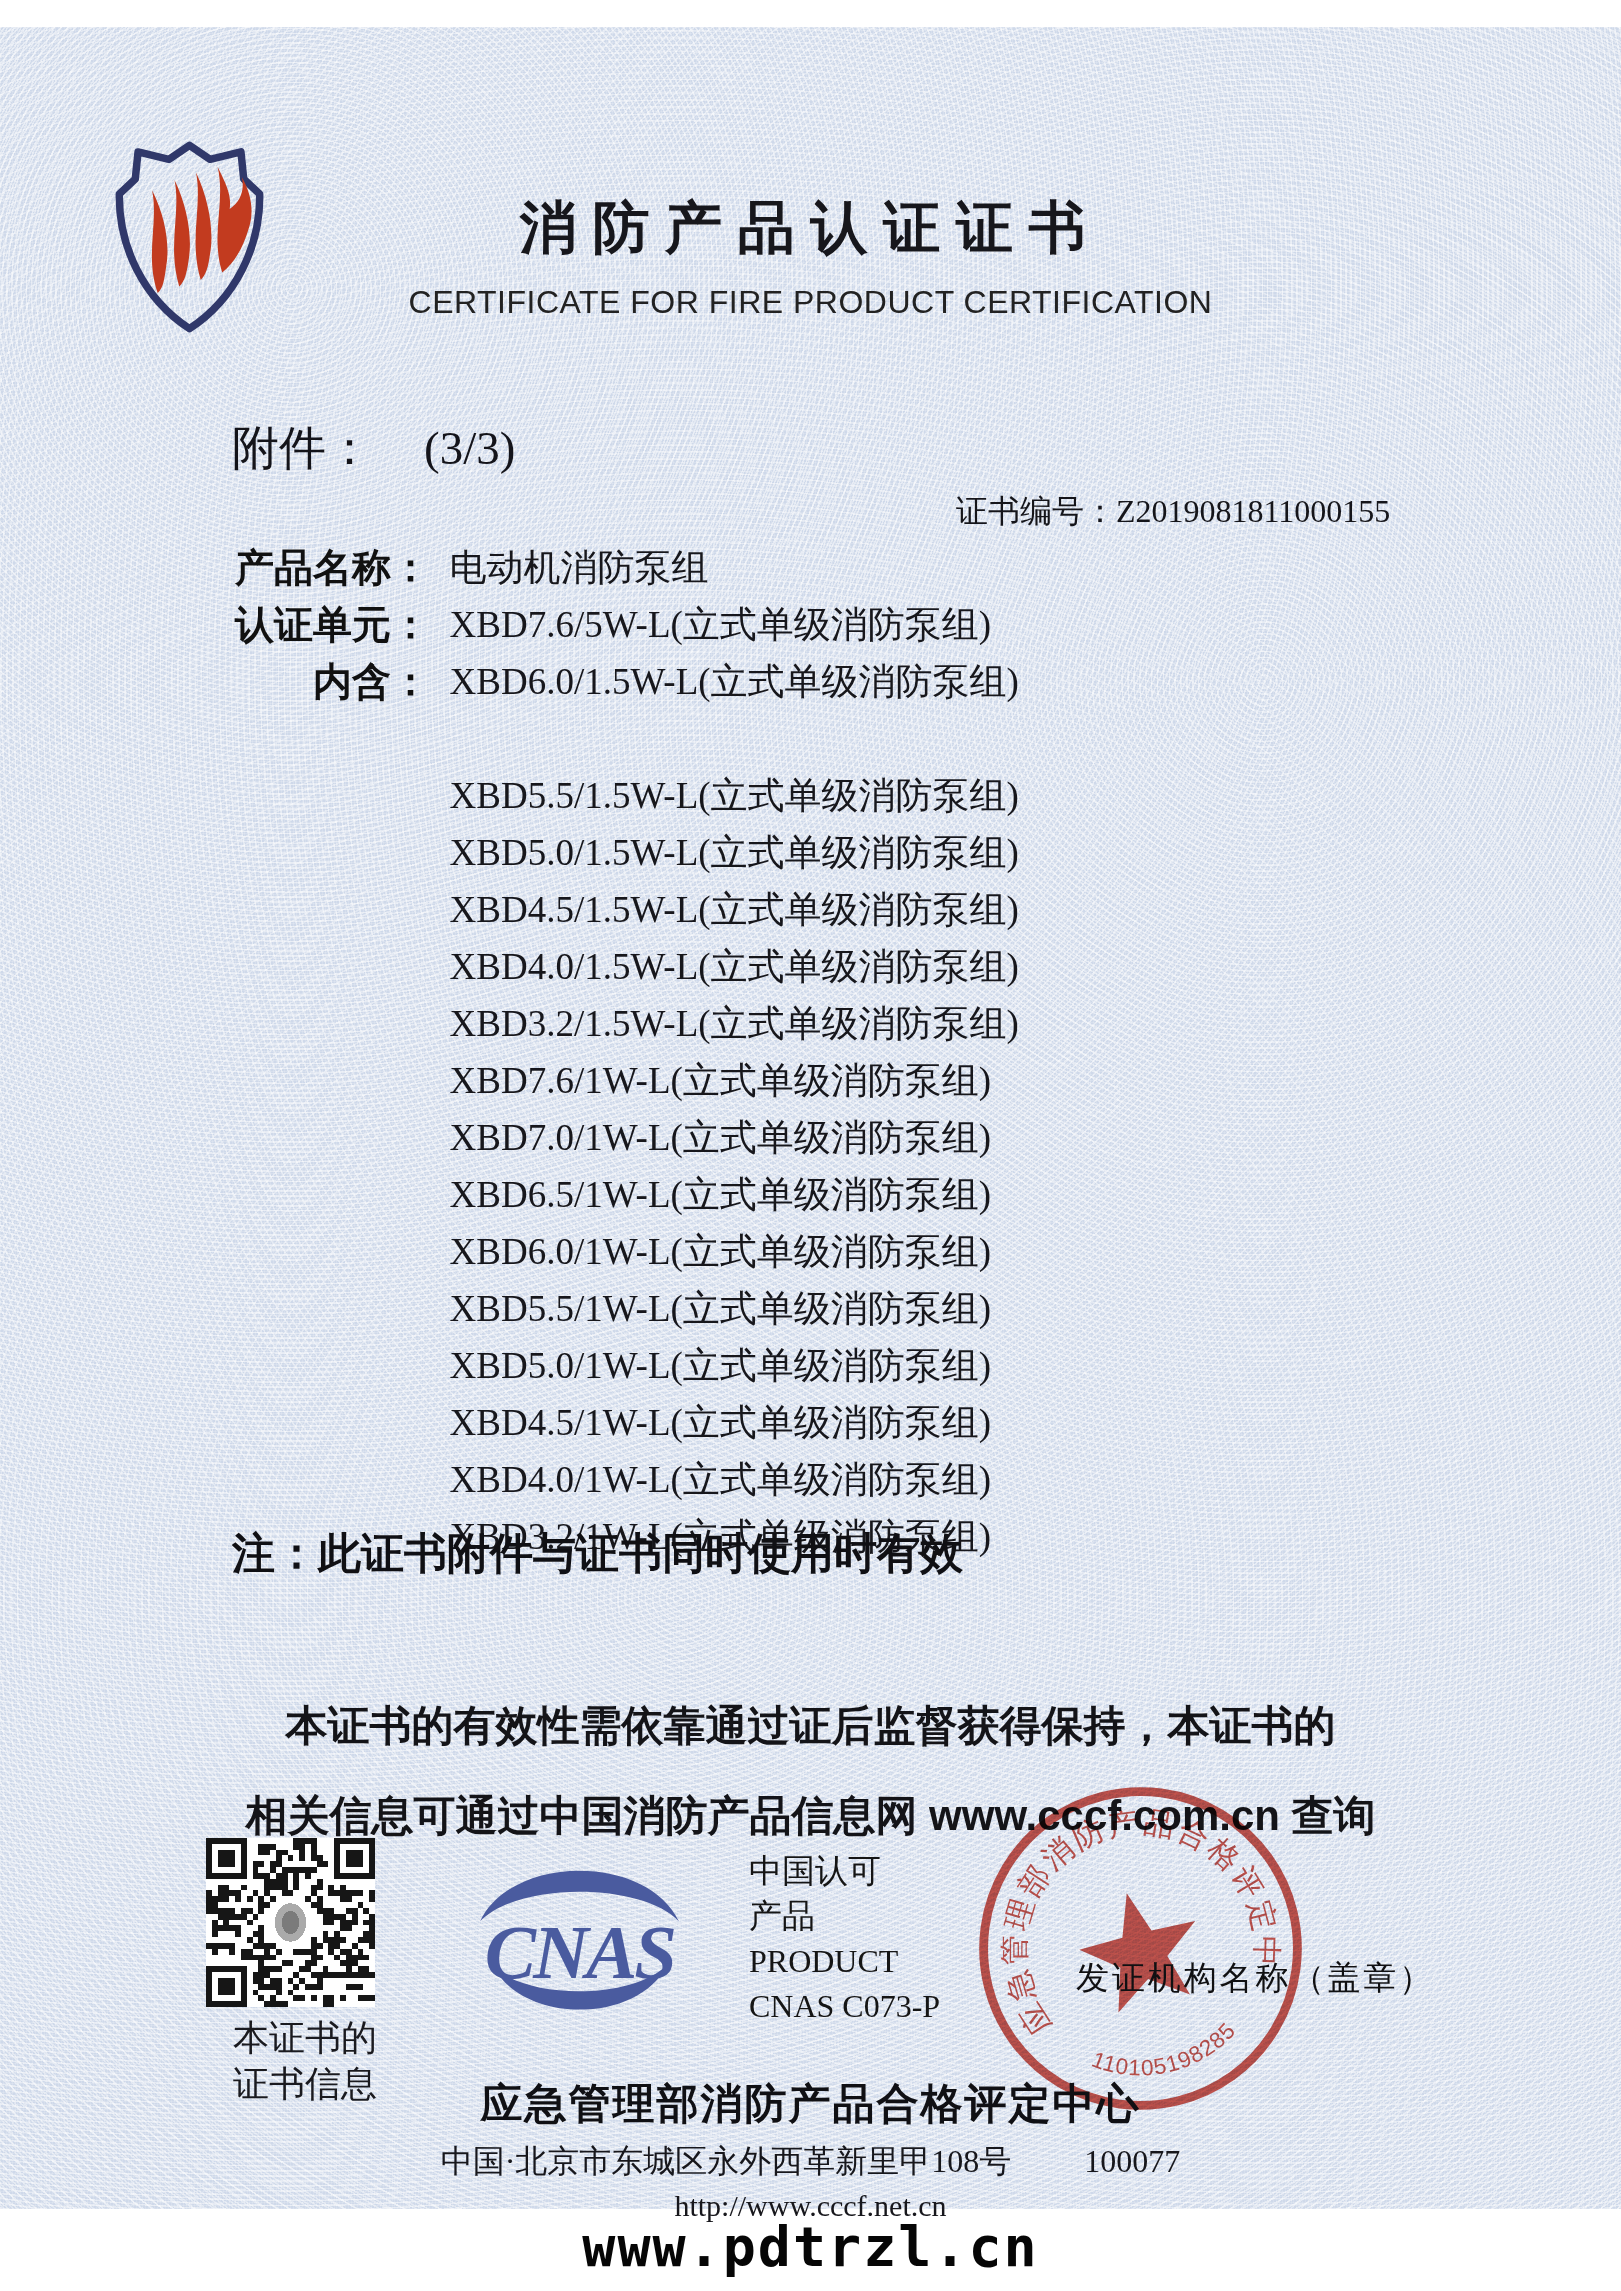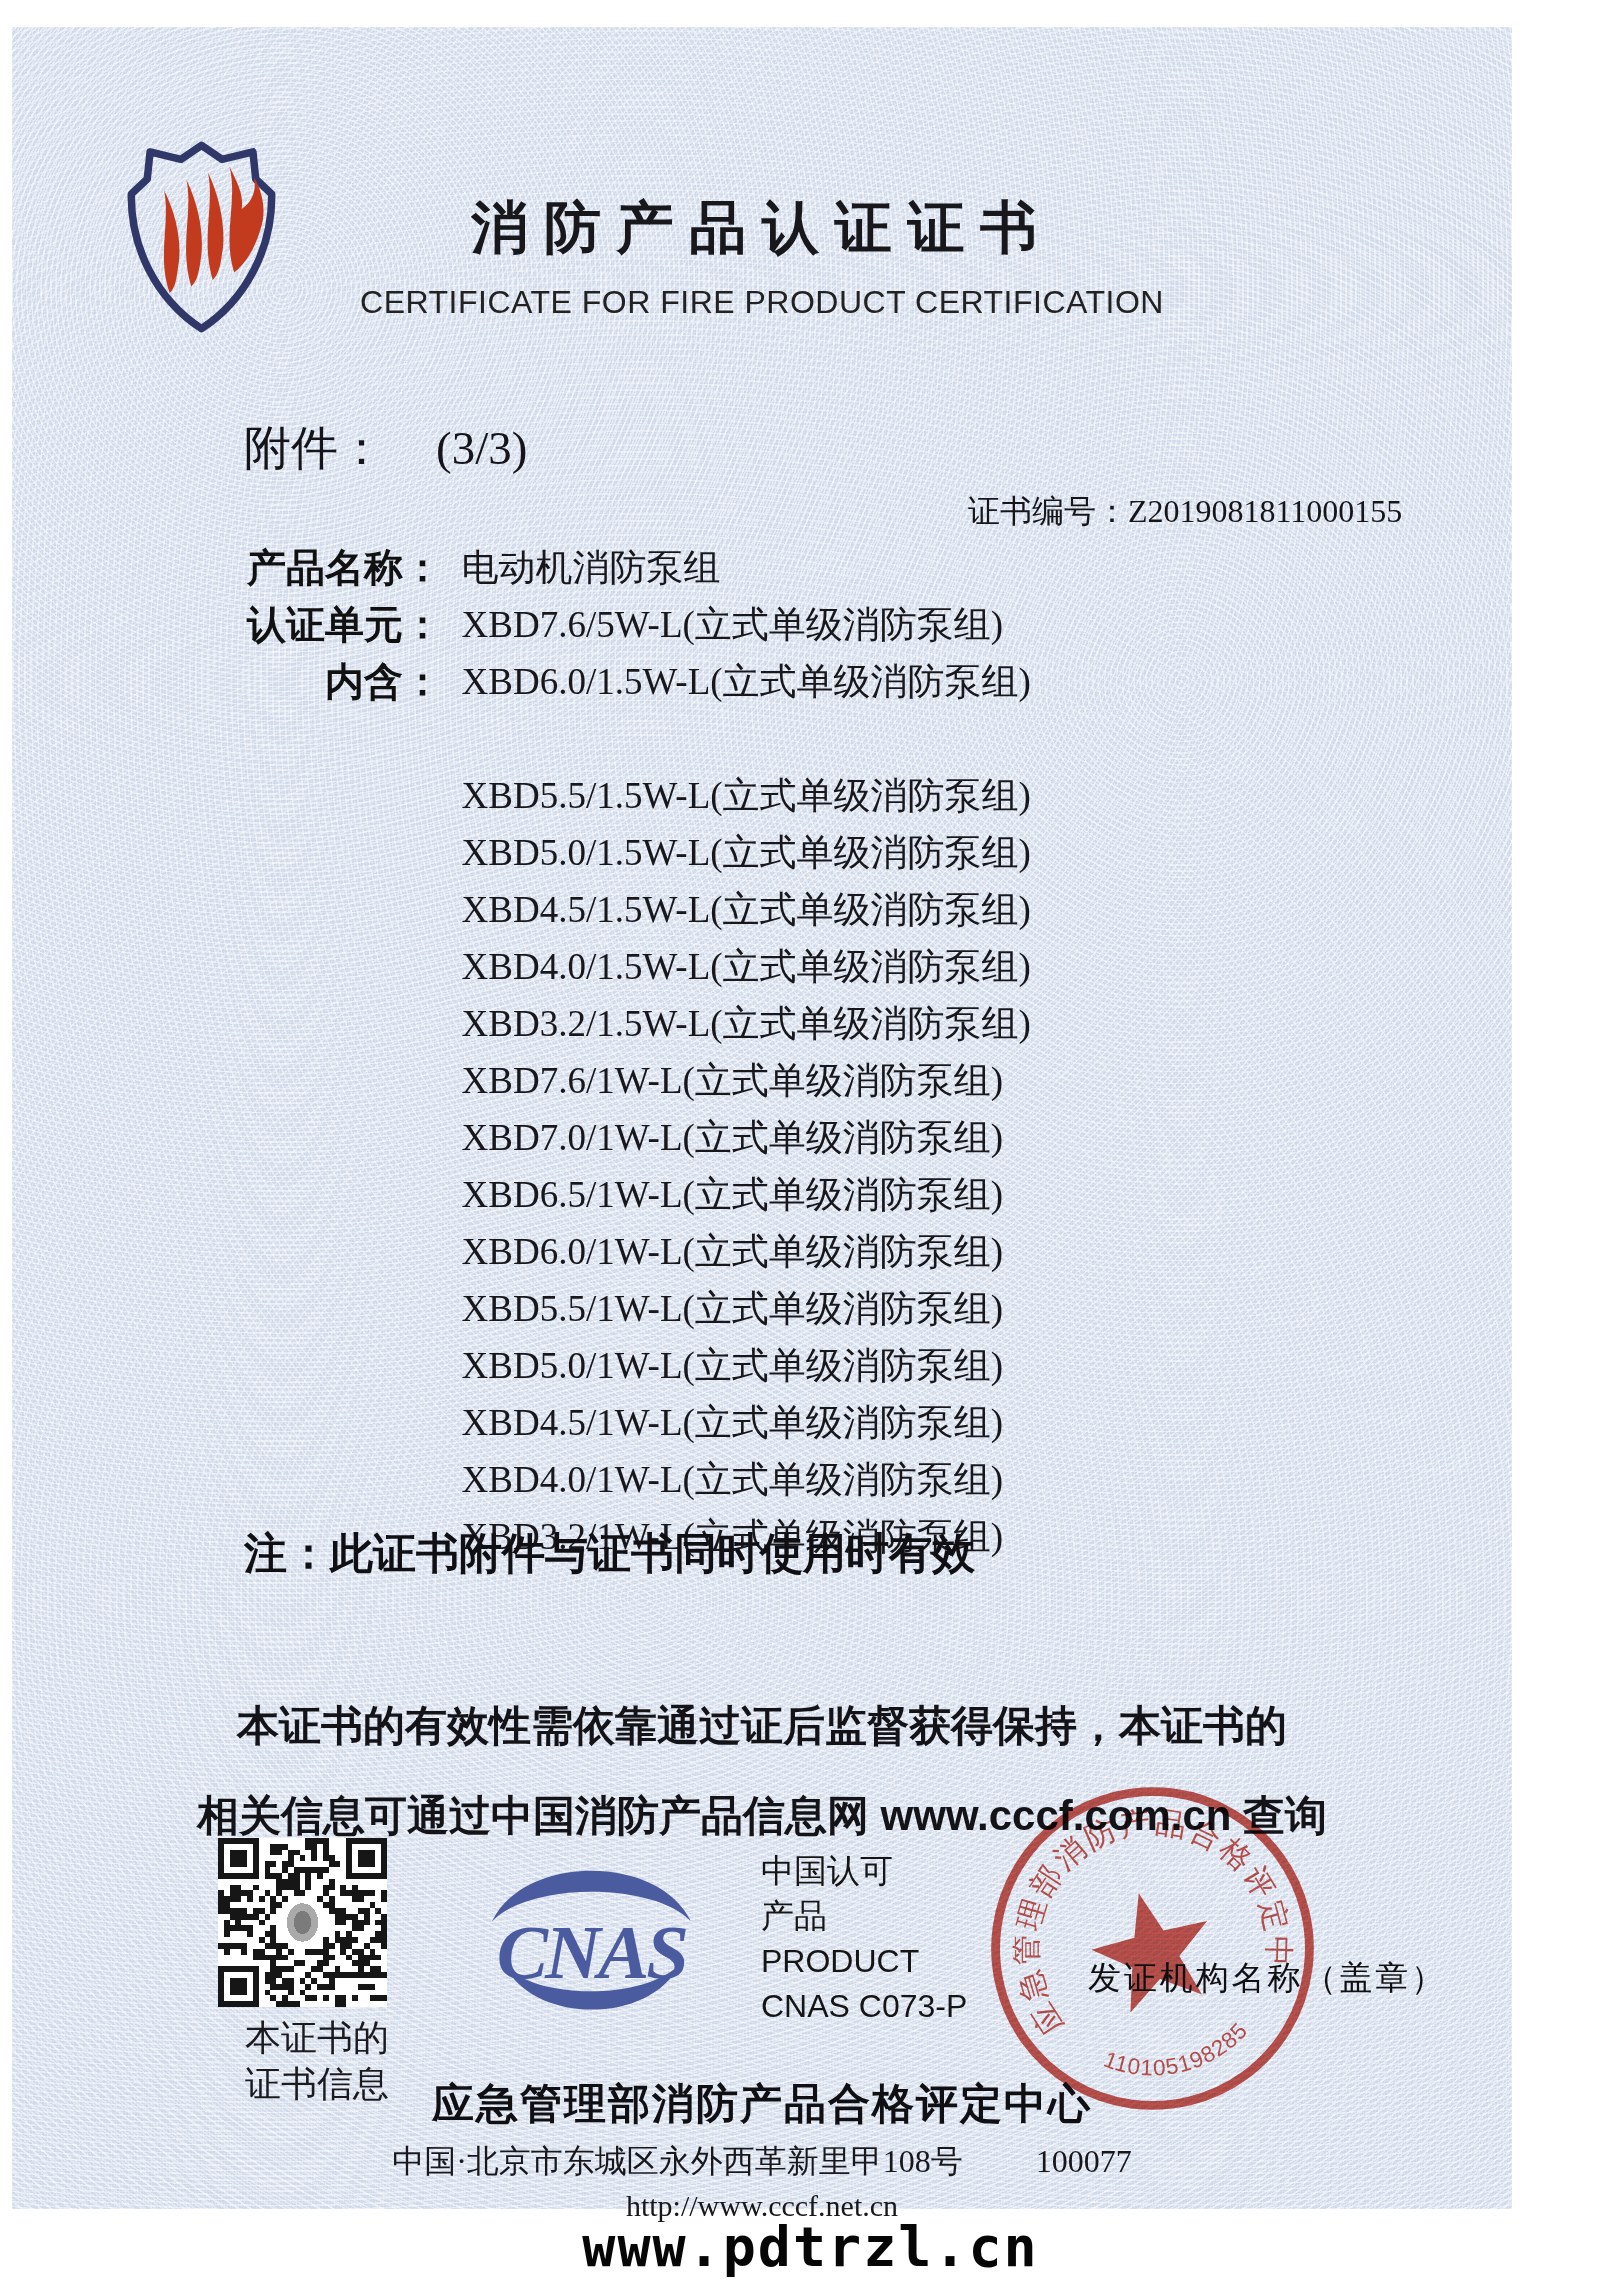--- a/index.html
+++ b/index.html
@@ -1,25 +1,25 @@
 <!DOCTYPE html>
 <html><head>
 <meta charset="utf-8">
 <style>
   html,body{margin:0;padding:0;background:#ffffff;}
   .page{position:relative;width:1621px;height:2292px;background:#ffffff;overflow:hidden;
         font-family:"Liberation Serif","DejaVu Serif",serif;color:#1c1c1c;}
-  .paper{position:absolute;left:12px;top:27.4px;width:1452px;height:2182px;
+  .paper{position:absolute;left:0;top:27.4px;width:1621px;height:2182px;
     background-color:#cfd9ea;
     background-image:
       repeating-radial-gradient(circle at 18% 12%, rgba(255,255,255,.45) 0 1.5px, rgba(207,217,234,0) 1.5px 4.9px),
       repeating-radial-gradient(circle at 78% 30%, rgba(255,255,255,.40) 0 1.5px, rgba(207,217,234,0) 1.5px 5.9px),
       repeating-radial-gradient(circle at 42% 72%, rgba(255,255,255,.35) 0 1.5px, rgba(207,217,234,0) 1.5px 6.9px),
       repeating-linear-gradient(90deg, rgba(255,255,255,.16) 0 1px, rgba(0,0,0,0) 1px 2.9px),
-      repeating-linear-gradient(0deg, rgba(255,255,255,.16) 0 1px, rgba(0,0,0,0) 1px 2.9px); padding-left: 48px;}
+      repeating-linear-gradient(0deg, rgba(255,255,255,.16) 0 1px, rgba(0,0,0,0) 1px 2.9px);}
   .abs{position:absolute;}
   .logo{left:110px;top:102px;width:159px;height:216px;}
   .title{left:0;right:0;top:163px;text-align:center;font-size:57px;font-weight:600;
          letter-spacing:15.7px;color:#17171c;}
   .subtitle{left:0;right:0;top:257px;text-align:center;font-size:32px;letter-spacing:0.5px;
          font-family:"Liberation Sans","DejaVu Sans",sans-serif;color:#222;}
   .attach{left:232px;top:390px;font-size:47px;color:#14141a;}
   .attach .att-val{margin-left:51px;}
   .certno{left:956px;top:463px;font-size:32px;color:#15151a;}
   .rows{left:232px;top:512px;}
@@ -28,21 +28,21 @@
           font-family:Liberation Mono, monospace;color:#111;white-space:nowrap;}
   .fvalue{margin-left:19.6px;font-size:37px;color:#17171c;white-space:nowrap;}
   .note{left:232px;top:1498px;font-size:43px;font-weight:700;
         font-family:"Liberation Sans","DejaVu Sans",sans-serif;color:#101014;}
   .statement{left:137px;right:137px;top:1654px;text-align:center;font-size:42px;font-weight:600;
         line-height:90px;font-family:Liberation Sans, sans-serif;color:#141418;}
   .qr{left:206px;top:1811px;width:169px;height:169px;}
   .qr-caption{left:233px;top:1988px;font-size:36px;line-height:46px;color:#1a1a1f;}
   .cnas-logo{left:467px;top:1819px;width:225px;height:188px;}
   .cnas-text{left:749px;top:1825px;font-size:33px;line-height:39px;color:#151515;}
-  .cnas-text .lat{font-family:Liberation Sans, sans-serif;font-size:32px;margin-top:5.9px;}
+  .cnas-text .lat{font-family:Liberation Serif, serif;font-size:32px;margin-top:5.9px;}
   .cnas-text .cn{margin-bottom:5.9px;}
   .stamp{left:964px;top:1745px;width:353px;height:353px;mix-blend-mode:multiply;opacity:.92;}
   .issuer{left:1076px;top:1929px;font-size:33px;letter-spacing:2.9px;color:#101012;z-index:5;}
   .org{left:0;right:0;top:2049px;text-align:center;font-size:42px;font-weight:700;
        letter-spacing:2px;color:#101014;}
   .addr{left:0;right:0;top:2113px;text-align:center;font-size:32px;color:#17171c;}
   .addr .gap{display:inline-block;width:73px;}
   .site{left:0;right:0;top:2162px;text-align:center;font-size:30px;color:#17171c;}
   .watermark{left:0;right:0;top:2215px;text-align:center;font-size:55px;font-weight:700;
        font-family:"DejaVu Sans Mono","Liberation Mono",monospace;letter-spacing:2px;color:#060606;}

